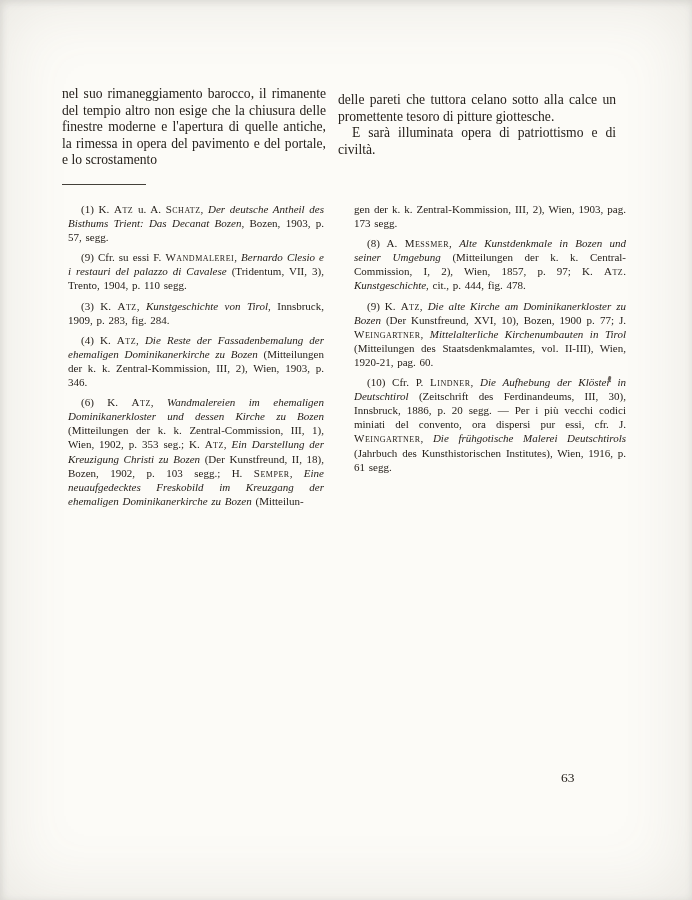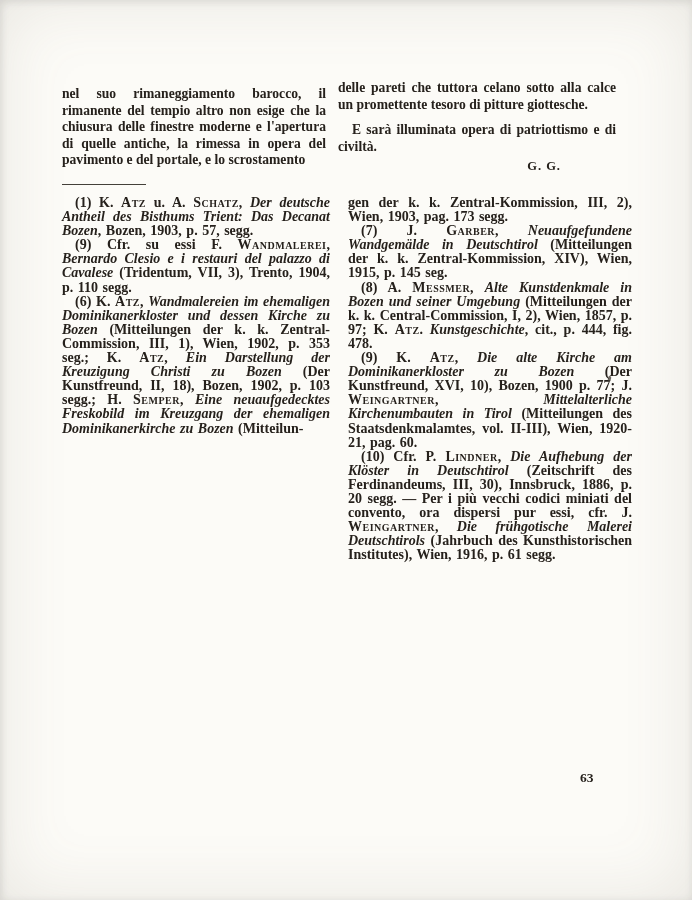--- a/index.html
+++ b/index.html
@@ -8,49 +8,48 @@
     width: 692px;
     height: 900px;
     background: #fcfbf7;
     box-shadow:
       inset 0 0 70px rgba(110,105,95,0.14),
       inset 0 3px 8px rgba(0,0,0,0.07),
       inset 3px 0 8px rgba(0,0,0,0.05);
     overflow: hidden;
     color: #26211c;
     font-family: "Liberation Serif", "DejaVu Serif", serif;
-    font-weight: bold;
   }
   .abs { position: absolute; }
   .body-text {
     font-size: 13.6px;
     line-height: 16.6px;
     text-align: justify;
     margin: 0;
   }
-  .body-text.indented { text-indent: 14px; margin-top: 9px; }
+  .body-text.indented { text-indent: 14px; }
   .signature {
     font-size: 12.5px;
     letter-spacing: 1px;
     text-align: right;
     padding-right: 55px;
     margin: 4px 0 0 0;
   }
   .footnote-rule {
     border: none;
     border-top: 1.4px solid #44403a;
     width: 84px;
     margin: 0;
   }
   .footnotes p {
-    font-size: 14px;
+    font-size: 11px;
     line-height: 14.1px;
     text-align: justify;
     text-indent: 13px;
-    margin: 0;
+    margin: 6px;
     word-spacing: 1px;
   }
   .footnotes p.cont { text-indent: 0; }
   .seg-i { font-style: italic; }
   .seg-sc { font-variant: small-caps; letter-spacing: 0.5px; }
   .page-number { font-size: 13.5px; }
   .speck {
     width: 3px; height: 5px;
     background: #4a443c;
     border-radius: 2px 2px 0 2px;
@@ -60,39 +59,39 @@
 </style>
 </head>
 <body>
 
 <div class="page">
 
   <div class="abs" style="left:62px; top:86px; width:264px;">
     <p class="body-text">nel suo rimaneggiamento barocco, il rimanente del tempio altro non esige che la chiusura delle finestre moderne e l'apertura di quelle antiche, la rimessa in opera del pavimento e del portale, e lo scrostamento</p>
   </div>
 
-  <div class="abs" style="left:338px; top:80px; width:278px;">
+  <div class="abs" style="left:338px; top:92px; width:278px;">
     <p class="body-text">delle pareti che tuttora celano sotto alla calce un promettente tesoro di pitture giottesche.</p>
     <p class="body-text indented">E sarà illuminata opera di patriottismo e di civiltà.</p>
-    <p class="signature">G. G.</p>
   </div>
 
   <hr class="footnote-rule abs" style="left:62px; top:184px;">
 
   <div class="footnotes abs" style="left:62px; top:196px; width:268px;">
     <p><span class="seg-n">(1) K. </span><span class="seg-sc">Atz</span><span class="seg-n"> u. A. </span><span class="seg-sc">Schatz</span><span class="seg-n">, </span><span class="seg-i">Der deutsche Antheil des Bisthums Trient: Das Decanat Bozen</span><span class="seg-n">, Bozen, 1903, p. 57, segg.</span></p>
     <p><span class="seg-n">(9) Cfr. su essi F. </span><span class="seg-sc">Wandmalerei</span><span class="seg-n">, </span><span class="seg-i">Bernardo Clesio e i restauri del palazzo di Cavalese</span><span class="seg-n"> (Tridentum, VII, 3), Trento, 1904, p. 110 segg.</span></p>
+    <p><span class="seg-n">(3) K. </span><span class="seg-sc">Atz</span><span class="seg-n">, </span><span class="seg-i">Kunstgeschichte von Tirol</span><span class="seg-n">, Innsbruck, 1909, p. 283, fig. 284.</span></p>
+    <p><span class="seg-n">(4) K. </span><span class="seg-sc">Atz</span><span class="seg-n">, </span><span class="seg-i">Die Reste der Fassadenbemalung der ehemaligen Dominikanerkirche zu Bozen</span><span class="seg-n"> (Mitteilungen der k. k. Zentral-Kommission, III, 2), Wien, 1903, p. 346.</span></p>
     <p><span class="seg-n">(6) K. </span><span class="seg-sc">Atz</span><span class="seg-n">, </span><span class="seg-i">Wandmalereien im ehemaligen Dominikanerkloster und dessen Kirche zu Bozen</span><span class="seg-n"> (Mitteilungen der k. k. Zentral-Commission, III, 1), Wien, 1902, p. 353 seg.; K. </span><span class="seg-sc">Atz</span><span class="seg-n">, </span><span class="seg-i">Ein Darstellung der Kreuzigung Christi zu Bozen</span><span class="seg-n"> (Der Kunstfreund, II, 18), Bozen, 1902, p. 103 segg.; H. </span><span class="seg-sc">Semper</span><span class="seg-n">, </span><span class="seg-i">Eine neuaufgedecktes Freskobild im Kreuzgang der ehemaligen Dominikanerkirche zu Bozen</span><span class="seg-n"> (Mitteilun-</span></p>
   </div>
 
   <div class="footnotes abs" style="left:348px; top:196px; width:284px;">
     <p class="cont"><span class="seg-n">gen der k. k. Zentral-Kommission, III, 2), Wien, 1903, pag. 173 segg.</span></p>
-    <p><span class="seg-n">(7) J. </span><span class="seg-sc">Garber</span><span class="seg-n">, </span><span class="seg-i">Neuaufgefundene Wandgemälde in Deutschtirol</span><span class="seg-n"> (Mitteilungen der k. k. Zentral-Kommission, XIV), Wien, 1915, p. 145 seg.</span></p>
     <p><span class="seg-n">(8) A. </span><span class="seg-sc">Messmer</span><span class="seg-n">, </span><span class="seg-i">Alte Kunstdenkmale in Bozen und seiner Umgebung</span><span class="seg-n"> (Mitteilungen der k. k. Central-Commission, I, 2), Wien, 1857, p. 97; K. </span><span class="seg-sc">Atz</span><span class="seg-n">. </span><span class="seg-i">Kunstgeschichte</span><span class="seg-n">, cit., p. 444, fig. 478.</span></p>
     <p><span class="seg-n">(9) K. </span><span class="seg-sc">Atz</span><span class="seg-n">, </span><span class="seg-i">Die alte Kirche am Dominikanerkloster zu Bozen</span><span class="seg-n"> (Der Kunstfreund, XVI, 10), Bozen, 1900 p. 77; J. </span><span class="seg-sc">Weingartner</span><span class="seg-n">, </span><span class="seg-i">Mittelalterliche Kirchenumbauten in Tirol</span><span class="seg-n"> (Mitteilungen des Staatsdenkmalamtes, vol. II-III), Wien, 1920-21, pag. 60.</span></p>
     <p><span class="seg-n">(10) Cfr. P. </span><span class="seg-sc">Lindner</span><span class="seg-n">, </span><span class="seg-i">Die Aufhebung der Klöster in Deutschtirol</span><span class="seg-n"> (Zeitschrift des Ferdinandeums, III, 30), Innsbruck, 1886, p. 20 segg. — Per i più vecchi codici miniati del convento, ora dispersi pur essi, cfr. J. </span><span class="seg-sc">Weingartner</span><span class="seg-n">, </span><span class="seg-i">Die frühgotische Malerei Deutschtirols</span><span class="seg-n"> (Jahrbuch des Kunsthistorischen Institutes), Wien, 1916, p. 61 segg.</span></p>
   </div>
 
-  <div class="page-number abs" style="left:580px; top:770px;text-align:center;">63</div>
+  <div class="page-number abs" style="left:561px; top:770px;text-align:center;">63</div>
 
   <div class="speck abs" style="left:608px; top:376px;"></div>
 
 </div>
 
 </body></html>

